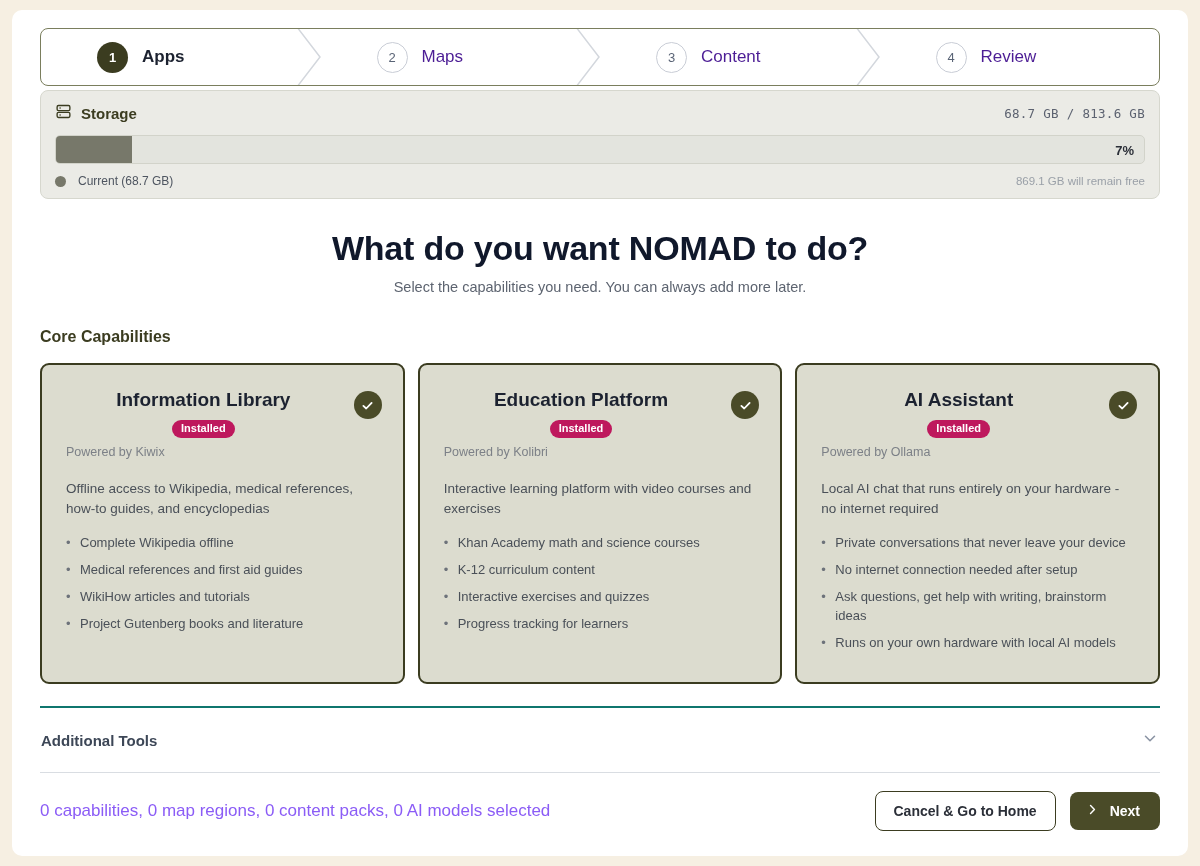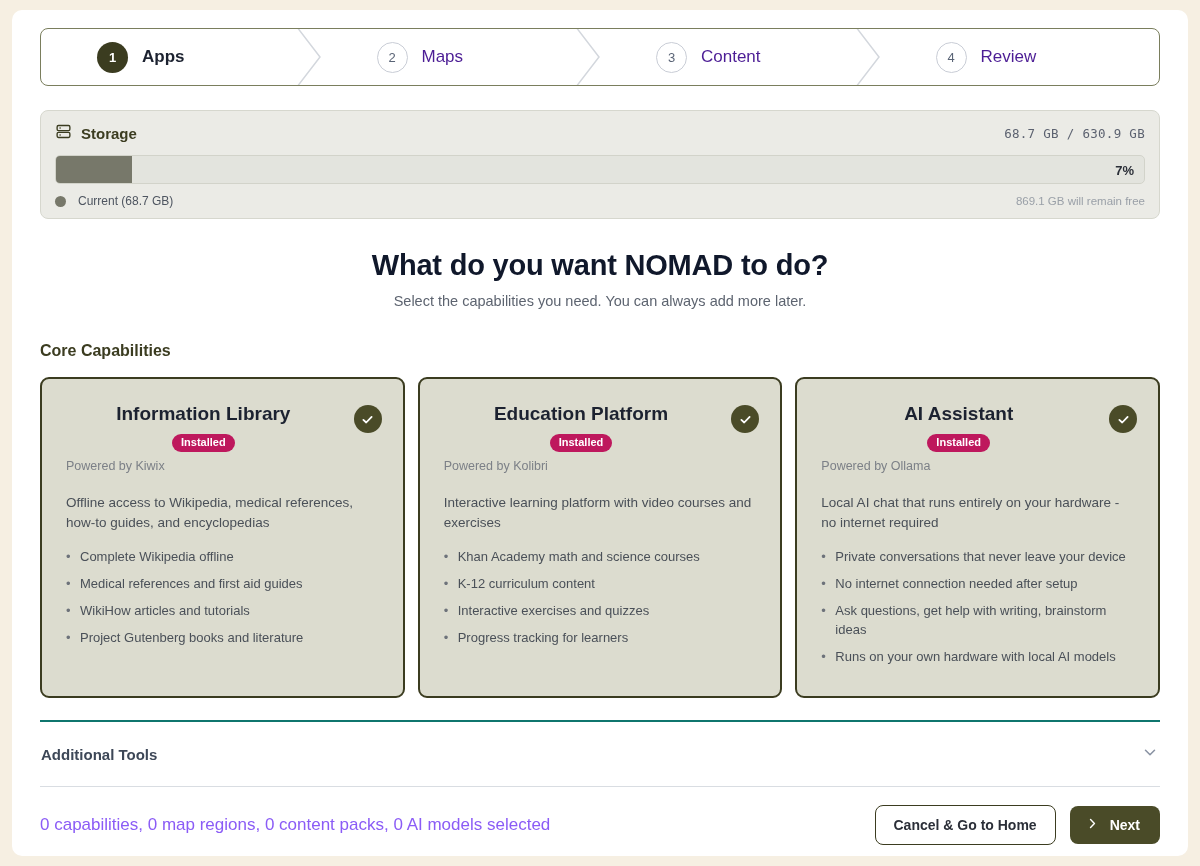--- a/index.html
+++ b/index.html
@@ -51,21 +51,21 @@
     font-size: 13px;
     flex: 0 0 auto;
   }
   .circle.active { background: #3b3c20; color: #fff; font-weight: bold; }
   .circle.idle { border: 1px solid #c9cdd6; color: #5a6476; background: #fff; }
   .step-label { font-size: 17px; color: #4c1d95; }
   .step-label.active { color: #1c2230; font-weight: bold; }
 
   
   .storage {
-    margin-top: 24px;
+    margin-top: 4px;
     border: 1px solid #d6d7ce;
     border-radius: 8px;
     background: #ebebe6;
     padding: 12px 14px 10px 14px;
   }
   .storage-top { display: flex; align-items: center; justify-content: space-between; }
   .storage-left { display: flex; align-items: center; gap: 9px; }
   .storage-title { font-size: 15px; font-weight: bold; color: #3b3c20; }
   .storage-nums {
     font-family: "DejaVu Sans Mono", monospace;
@@ -93,21 +93,21 @@
     margin-top: 10px;
     display: flex; align-items: center; justify-content: space-between;
   }
   .legend { display: flex; align-items: center; gap: 12px; }
   .legend-dot { width: 11px; height: 11px; border-radius: 50%; background: #77786a; }
   .legend-text { font-size: 12px; color: #4e5560; }
   .remain { font-size: 11.5px; color: #9aa0a8; }
 
   
   .hero { text-align: center; margin-top: 30px; }
-  .hero h1 { font-size: 29px; color: #10182b; font-weight: bold; letter-spacing: -0.2px; }
+  .hero h1 { font-size: 34px; color: #10182b; font-weight: bold; letter-spacing: -0.2px; }
   .hero p { font-size: 14.5px; color: #5d6470; margin-top: 11px; }
 
   .section-title {
     margin-top: 33px;
     font-size: 16px; font-weight: bold; color: #3b3c20;
   }
 
   
   .cards {
     margin-top: 17px;
@@ -246,21 +246,21 @@
         <span>
           <svg width="17" height="17" viewBox="0 0 20 20" fill="none" stroke="#3b3c20" stroke-width="1.6">
             <rect x="2.5" y="3" width="15" height="6" rx="1.6"></rect>
             <rect x="2.5" y="11" width="15" height="6" rx="1.6"></rect>
             <circle cx="6" cy="6" r="0.9" fill="#3b3c20" stroke="none"></circle>
             <circle cx="6" cy="14" r="0.9" fill="#3b3c20" stroke="none"></circle>
           </svg>
         </span>
         <span class="storage-title">Storage</span>
       </div>
-      <div class="storage-nums">68.7 GB / 630.9 GB</div>
+      <div class="storage-nums">68.7 GB / 813.6 GB</div>
     </div>
 
     <div class="bar-wrap">
       <div class="bar-fill" id="bar-fill" style="width: 7%;"></div>
       <div class="bar-pct">7%</div>
     </div>
 
     <div class="storage-bottom">
       <div class="legend">
         <span class="legend-dot"></span>

